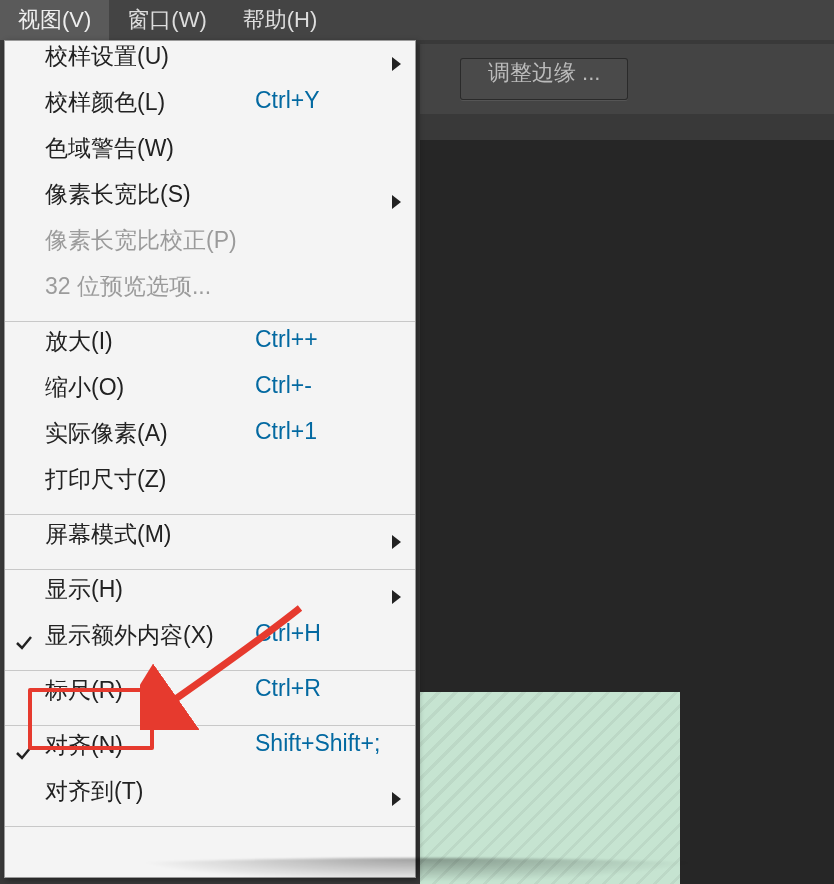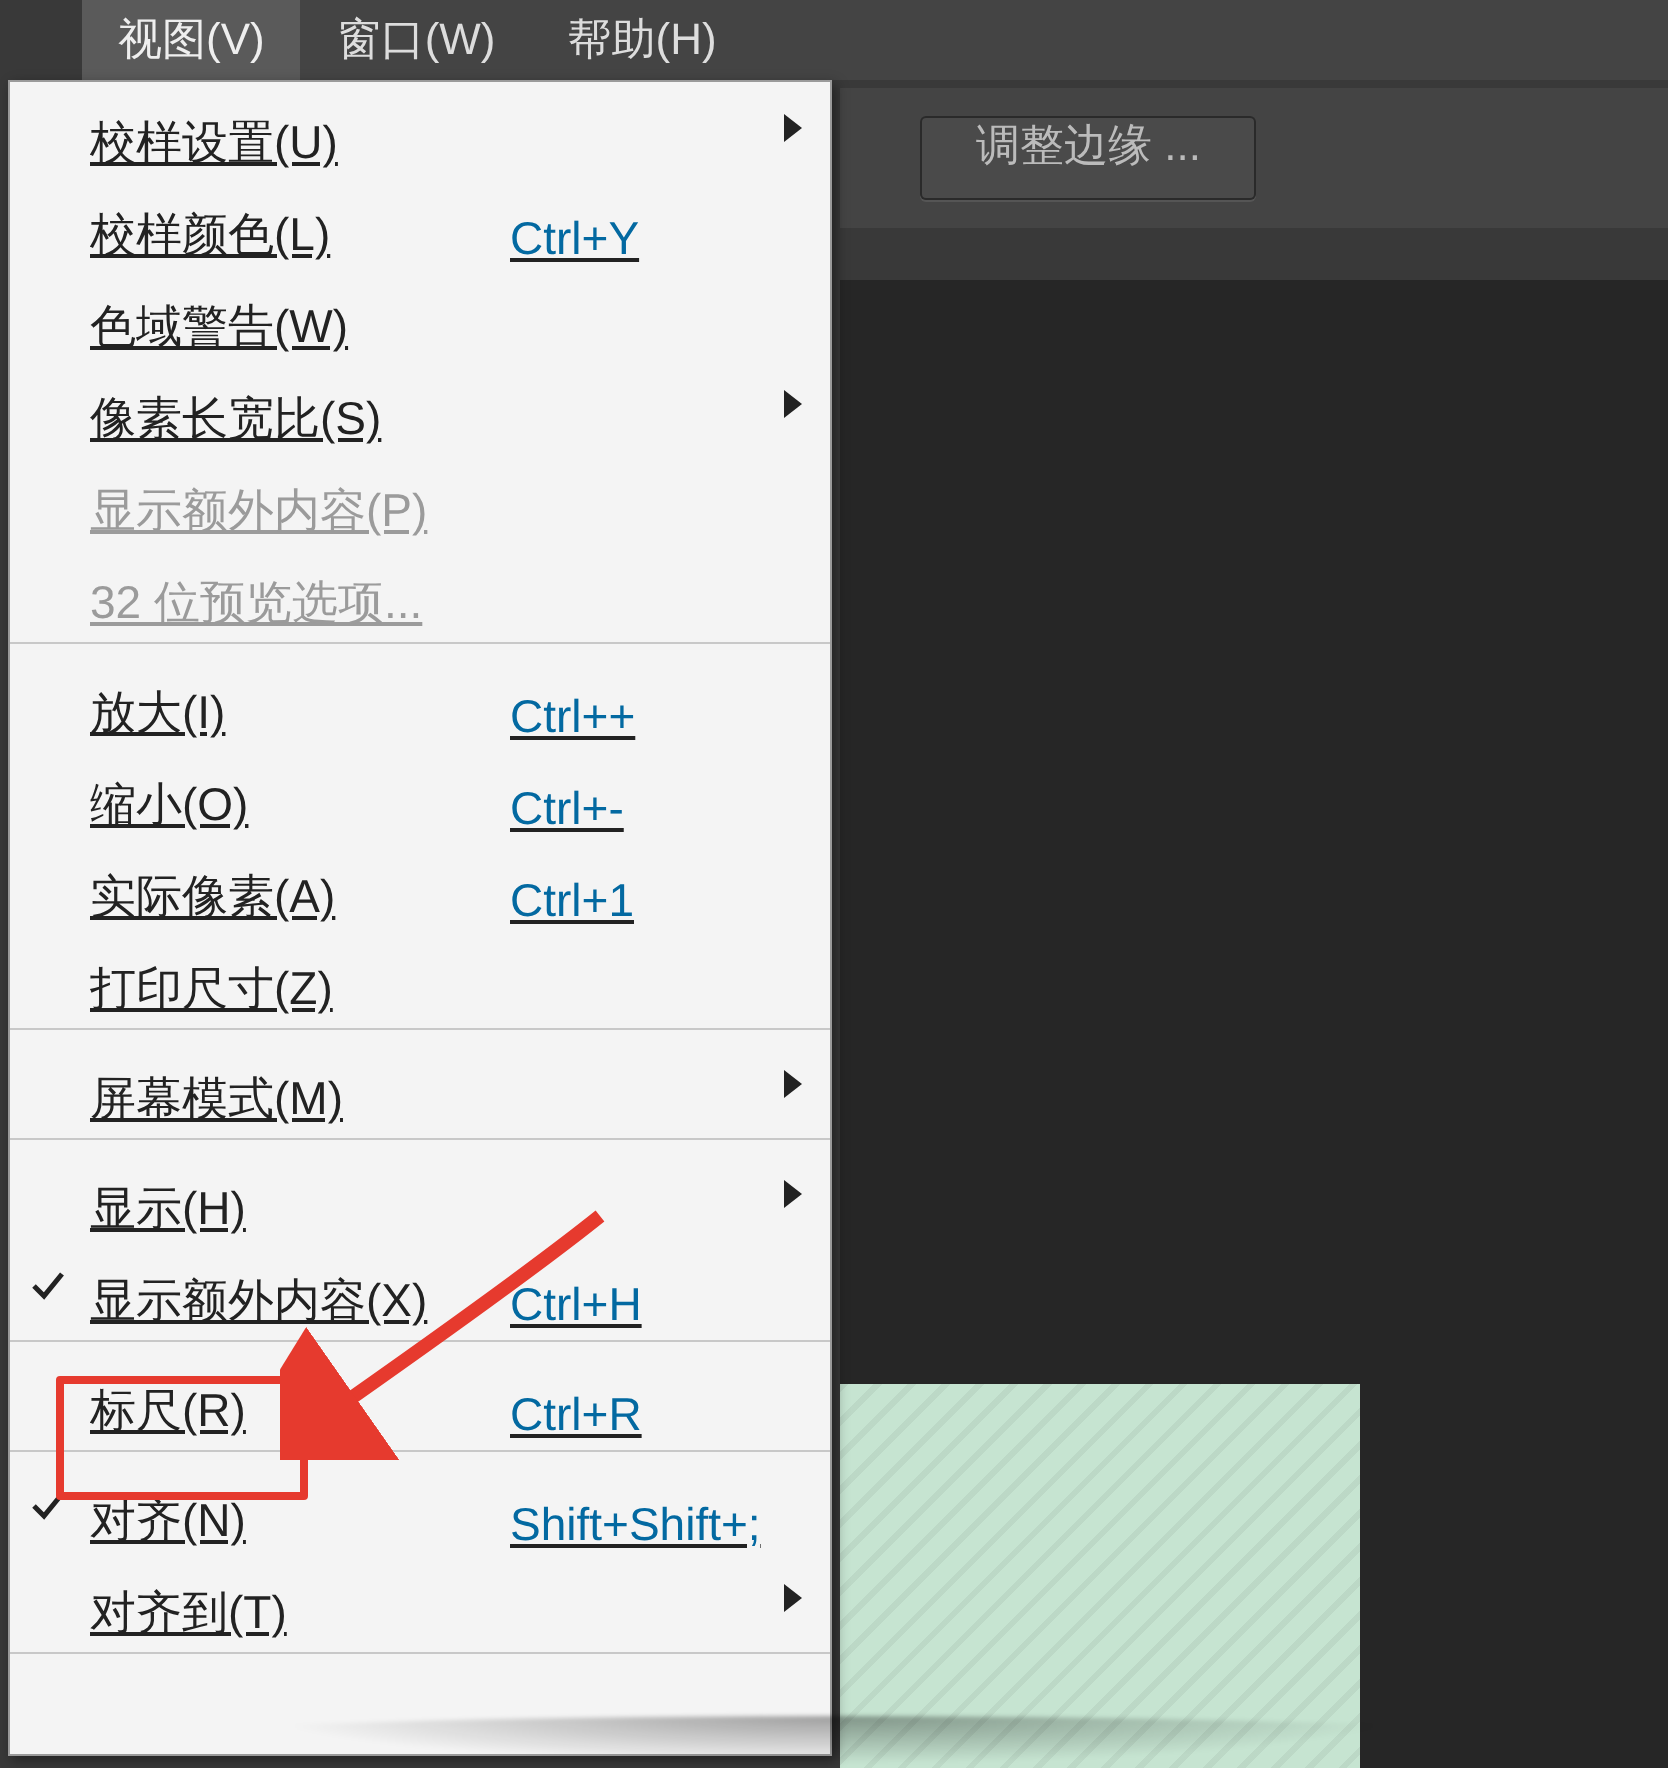--- a/index.html
+++ b/index.html
@@ -1,38 +1,38 @@
 <!DOCTYPE html>
 <html><head>
 <meta charset="utf-8">
 <style>
   html,body{margin:0;padding:0;width:834px;height:884px;overflow:hidden;
     font-family:"Microsoft YaHei","PingFang SC","Hiragino Sans GB",Arial,sans-serif;
     background:#393939;color:#ccc;}
   
-  .menubar{height:40px;display:flex;align-items:center;background:#444;margin-left:41px;}
+  .menubar{height:40px;display:flex;align-items:center;background:#444;}
   .menubar .mitem{height:40px;display:flex;align-items:center;padding:0 18px;
     font-size:22px;color:#ddd;cursor:default;}
   .menubar .mitem.active{background:#5a5a5a;color:#eee;}
   
   .optbar{position:absolute;left:420px;right:0;top:44px;height:70px;
     background:#444;display:flex;align-items:center;padding-left:40px;}
   .optbtn{height:42px;padding:0 28px;display:flex;align-items:flex-start;
     background:#4a4a4a;color:#bbb;font-size:22px;border-radius:3px;
     box-shadow:inset 0 0 0 1px #2a2a2a, 0 1px 0 #555;}
   
   .canvas{position:absolute;left:420px;top:140px;right:0;bottom:0;background:#262626;}
   .canvas .image{position:absolute;left:0;top:552px;width:260px;bottom:0;
     background:#c6e4d1;
     background-image:repeating-linear-gradient(135deg,rgba(0,0,0,.05) 0 3px,transparent 3px 12px);}
   
   .menu{position:absolute;left:4px;top:40px;width:410px;background:#f4f4f4;
     color:#222;font-size:23px;border:1px solid #9a9a9a;
     box-shadow:2px 2px 6px rgba(0,0,0,.4);}
-  .row{display:flex;align-items:flex-end;height:46px;padding-left:40px;position:relative;text-decoration:underline;}
+  .row{display:flex;align-items:flex-start;height:46px;padding-left:40px;position:relative;}
   .row .lbl{flex:1;}
   .row .sc{width:160px;text-align:left;color:#0369a1;}
   .row .arrow{position:absolute;right:14px;top:50%;transform:translateY(-50%);
     width:0;height:0;border-top:7px solid transparent;border-bottom:7px solid transparent;
     border-left:9px solid #222;}
   .row.disabled{color:#9b9b9b;}
   .check{position:absolute;left:10px;top:50%;transform:translateY(-50%);}
   .sep{height:1px;background:#c8c8c8;margin:4px 0;}
   
   .redbox{position:absolute;border:4px solid #e63a2e;border-radius:2px;pointer-events:none;}
@@ -78,21 +78,21 @@
     <span class="sc">Ctrl+Y</span>
   </div>
   <div class="row">
     <span class="lbl">色域警告(W)</span>
   </div>
   <div class="row">
     <span class="lbl">像素长宽比(S)</span>
     <span class="arrow"></span>
   </div>
   <div class="row disabled">
-    <span class="lbl">显示额外内容(P)</span>
+    <span class="lbl">像素长宽比校正(P)</span>
   </div>
   <div class="row disabled">
     <span class="lbl">32 位预览选项...</span>
   </div>
 
   <div class="sep"></div>
 
   <div class="row">
     <span class="lbl">放大(I)</span>
     <span class="sc">Ctrl++</span>

